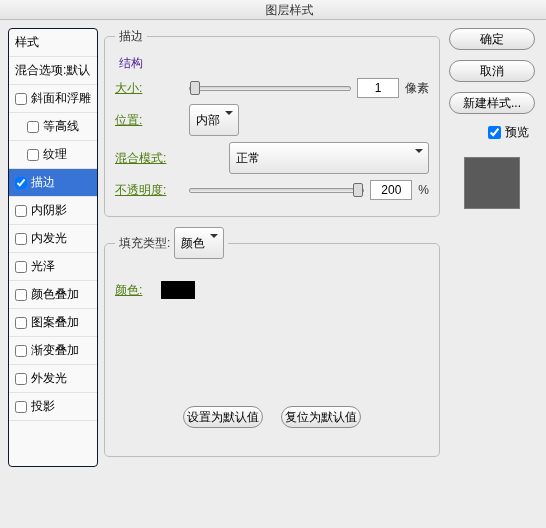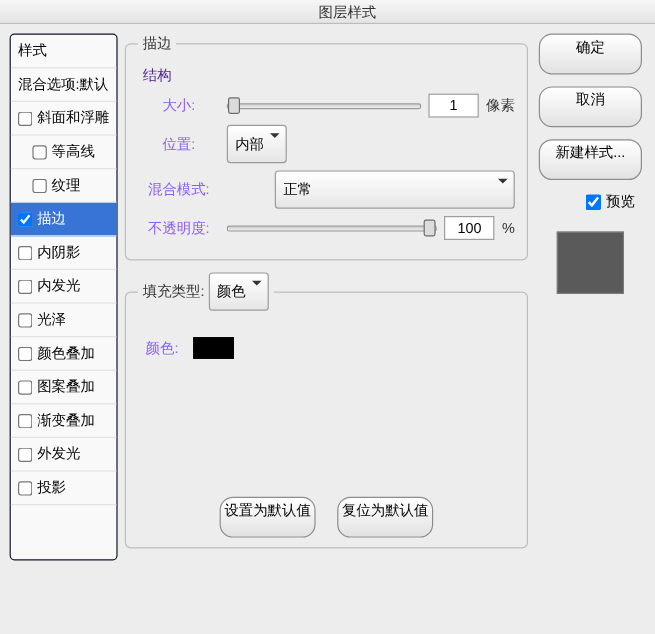--- a/index.html
+++ b/index.html
@@ -8,29 +8,29 @@
 .content { display: flex; padding: 8px; gap: 6px; }
 .left { width: 90px; border: 1px solid #0f172a; background: #f9f9f9; border-radius: 4px; font-size: 12px; }
 .left-row { padding: 5px 6px; border-bottom: 1px solid #e2e2e2; display: flex; align-items: center; gap: 4px; cursor: default; }
 .left-row.indent { padding-left: 18px; }
 .left-row.selected { background: #3874d6; color: #fff; }
 .left-row input[type=checkbox] { width: 12px; height: 12px; }
 .center { flex: 1; }
 .fieldset { border: 1px solid #bdbdbd; border-radius: 5px; padding: 10px 10px 10px 10px; position: relative; margin-bottom: 10px; background: #ededed; }
 .fieldset legend { padding: 0 4px; color: #333; }
 .frow { display: flex; align-items: center; margin: 6px 0; gap: 6px; }
-.flabel { width: 68px; text-align: center; color: #8b5cf6; }
+.flabel { width: 68px; text-align: left; color: #4d7c0f; text-decoration: underline; }
 .slider { flex: 1; height: 5px; background: linear-gradient(#cfcfcf,#efefef); border: 1px solid #9a9a9a; border-radius: 2px; position: relative; }
 .slider .thumb { position: absolute; top: -6px; width: 10px; height: 14px; background: #dcdcdc; border: 1px solid #6d6d6d; border-radius: 2px; }
 .numbox { width: 42px; height: 20px; border: 1px solid #9c9c9c; background: #fff; text-align: center; line-height: 18px; }
 .unit { color: #333; }
 select { height: 32px; border: 1px solid #9c9c9c; background: linear-gradient(#fff,#e6e6e6); border-radius: 3px; padding: 0 18px 0 6px; font-size: 12px; appearance: none; position: relative; }
 .select-wrap { position: relative; display: inline-block; }
 .select-wrap::after { content: ""; position: absolute; right: 6px; top: 7px; border: 4px solid transparent; border-top-color: #333; pointer-events: none; }
-.btn { display: inline-block; min-width: 80px; height: 34px; line-height: 20px; text-align: center; background: linear-gradient(#fff,#e2e2e2); border: 1px solid #8d8d8d; border-radius: 11px; cursor: default; }
+.btn { display: inline-block; min-width: 80px; height: 22px; line-height: 20px; text-align: center; background: linear-gradient(#fff,#e2e2e2); border: 1px solid #8d8d8d; border-radius: 11px; cursor: default; }
 .right { width: 92px; display: flex; flex-direction: column; gap: 10px; align-items: center; }
 .right .btn { width: 86px; }
 .preview-box { width: 56px; height: 52px; border: 1px solid #7a7a7a; background: #5a5a5a; margin-top: 6px; }
 .color-swatch { width: 34px; height: 18px; background: #000; border: 1px solid #000; display: inline-block; }
 .bottom-btns { display: flex; gap: 18px; justify-content: center; margin-top: 8px; }
 .fill-fs { height: 230px; }
 .check-row { display: flex; align-items: center; gap: 4px; padding-left: 33px; }
 </style>
 </head>
 <body>
@@ -120,37 +120,37 @@
         <div class="select-wrap" style="flex:1;padding-left:40px;">
           <select style="width:100%;"><option>正常</option></select>
         </div>
       </div>
 
       <div class="frow">
         <div class="flabel">不透明度:</div>
         <div class="slider">
             <div class="thumb" style="right:0;"></div>
           </div>
-        <div class="numbox">100</div>
+        <div class="numbox">200</div>
         <div class="unit">%</div>
       </div>
     </fieldset>
 
     <fieldset class="fieldset fill-fs">
       <legend>
         <span>填充类型:</span>
         <span class="select-wrap">
           <select><option>颜色</option></select>
         </span>
       </legend>
       <div class="frow" style="margin-top:12px;">
         <div class="flabel" style="width:40px;">颜色:</div>
         <span class="color-swatch"></span>
       </div>
-      <div class="bottom-btns" style="position:absolute;bottom:8px;left:0;right:0;">
+      <div class="bottom-btns" style="position:absolute;bottom:28px;left:0;right:0;">
         <span class="btn">设置为默认值</span>
         <span class="btn">复位为默认值</span>
       </div>
     </fieldset>
   </div>
 
   <div class="right">
     <span class="btn">确定</span>
     <span class="btn">取消</span>
     <span class="btn">新建样式...</span>

